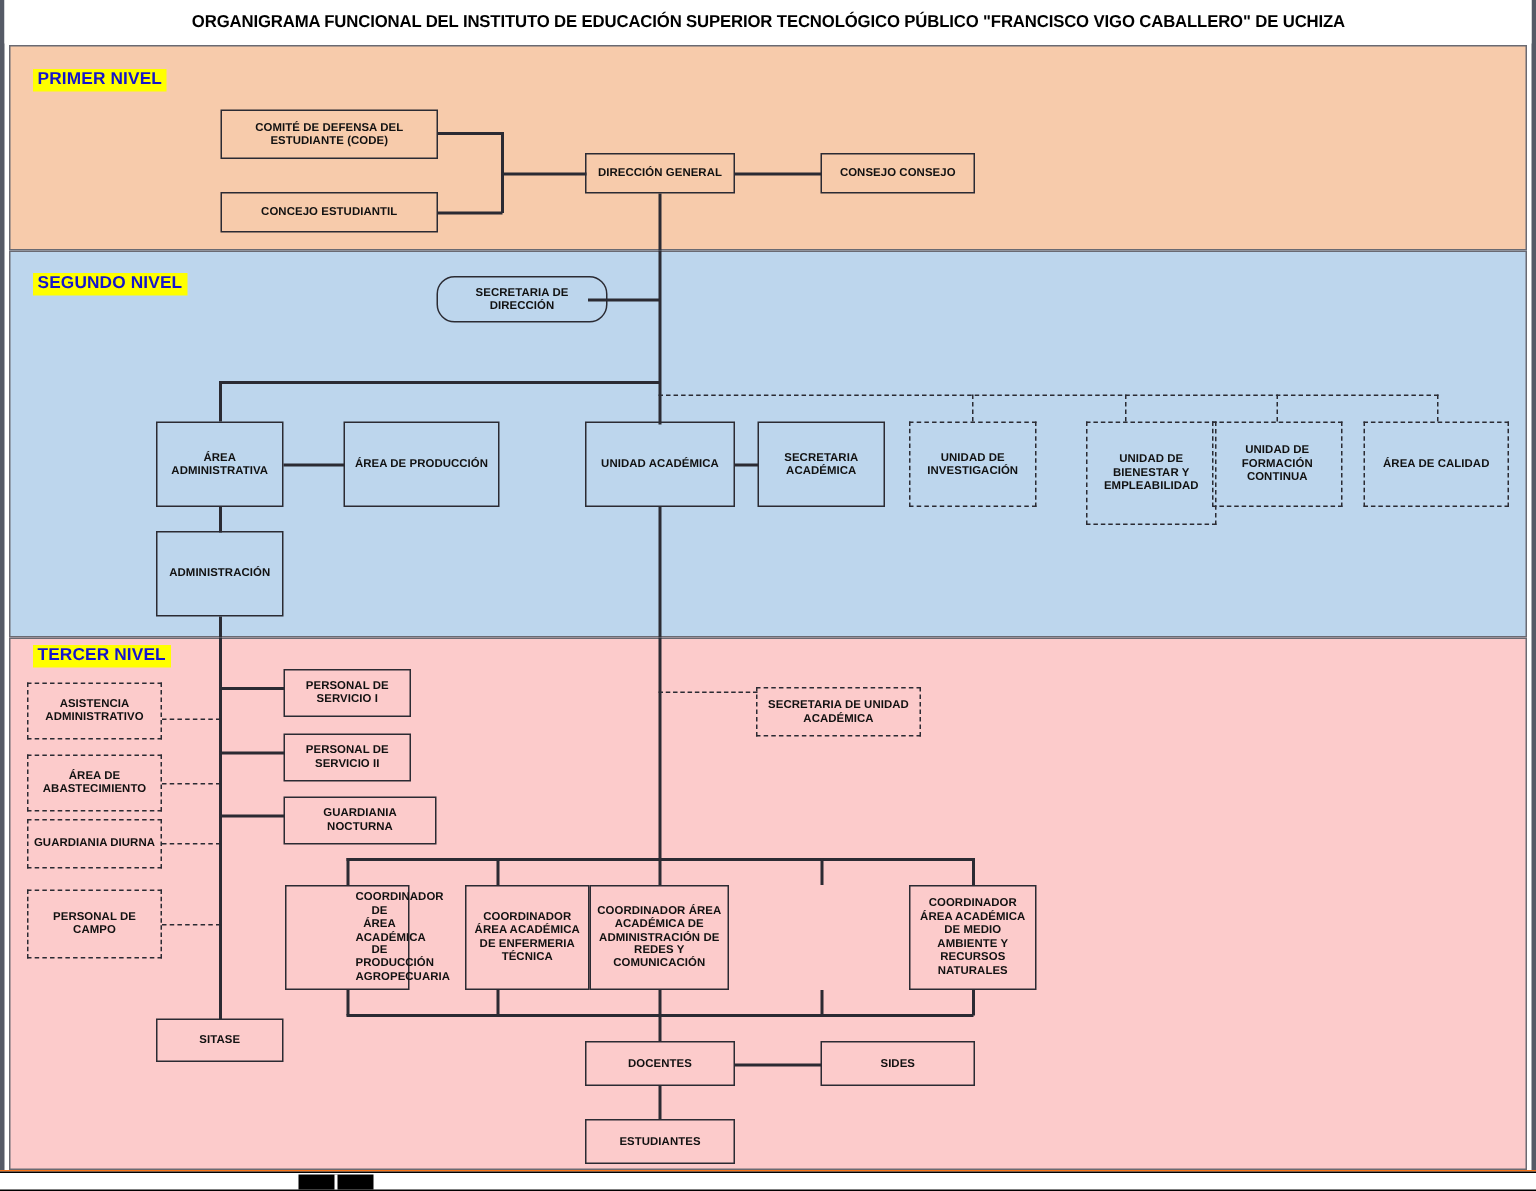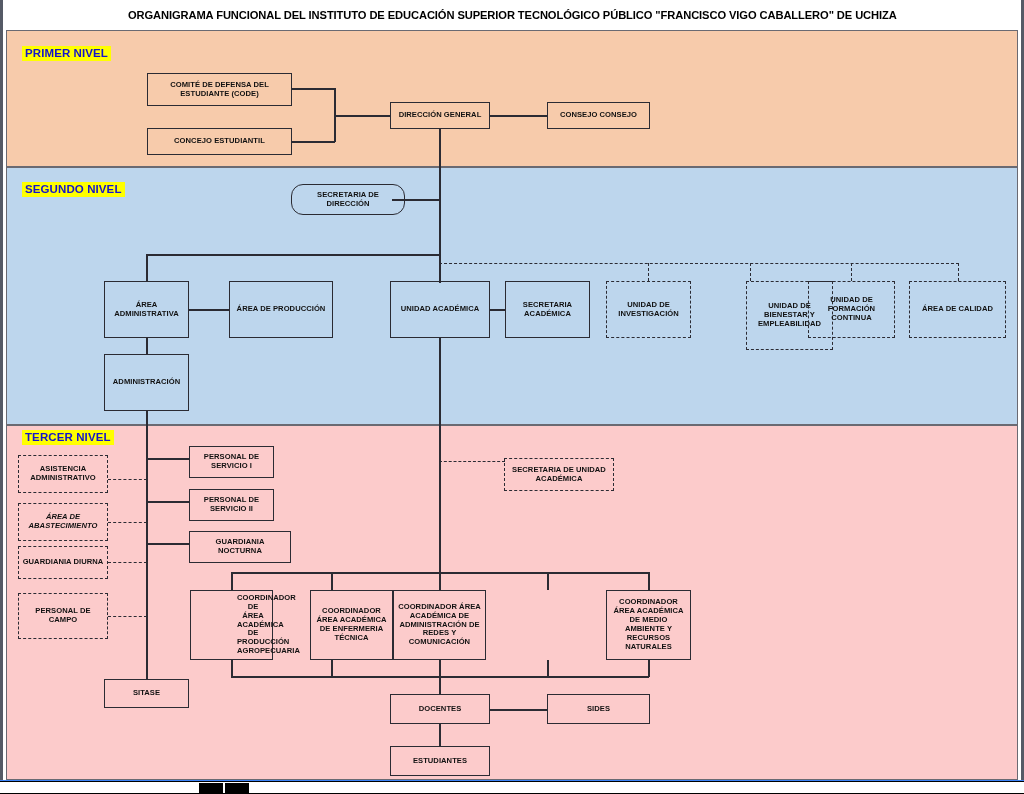--- a/index.html
+++ b/index.html
@@ -1,21 +1,21 @@
 <!DOCTYPE html>
 <html><head>
 <meta charset="utf-8">
 <title>Organigrama</title>
 <style>
   html,body{margin:0;padding:0;background:#ffffff;}
   body{
     font-family:"Liberation Sans","DejaVu Sans",sans-serif;
     width:1024px;height:794px;overflow:hidden;position:relative;
   }
-  #root{position:relative;width:1024px;height:794px;background:#3b82f6;}
+  #root{position:relative;width:1024px;height:794px;background:#f97316;}
 
   
   .sheet{
     position:absolute;left:0;top:0;width:1024px;height:780px;
     border-left:3px solid #555a66;
     border-right:3px solid #555a66;
     box-sizing:border-box;
     background:#ffffff;
   }
 
@@ -146,21 +146,21 @@
       <span>UNIDAD ACADÉMICA</span>
     </div>
   <div class="box" style="left:505px;top:281px;width:85px;height:57px;">
       <span>SECRETARIA ACADÉMICA</span>
     </div>
   <div class="ln h" style="left:490px;top:309px;width:16px;"></div>
 
   <div class="box dashed" style="left:606px;top:281px;width:85px;height:57px;">
       <span>UNIDAD DE INVESTIGACIÓN</span>
     </div>
-  <div class="box dashed" style="left:746px;top:281px;width:87px;height:69px;">
+  <div class="box dashed" style="left:724px;top:281px;width:87px;height:69px;">
       <span>UNIDAD DE BIENESTAR Y EMPLEABILIDAD</span>
     </div>
   <div class="box dashed" style="left:808px;top:281px;width:87px;height:57px;">
       <span>UNIDAD DE FORMACIÓN CONTINUA</span>
     </div>
   <div class="box dashed" style="left:909px;top:281px;width:97px;height:57px;">
       <span>ÁREA DE CALIDAD</span>
     </div>
 
   <div class="ln v" style="left:439px;top:338px;height:87px;"></div>
@@ -170,21 +170,21 @@
   <div class="band" id="band-3"></div>
   <div class="band-label" style="left:22px;top:430px;">TERCER NIVEL</div>
 
   <div class="ln v" style="left:146px;top:425px;height:255px;"></div>
 
   <div class="ln v" style="left:439px;top:425px;height:147px;"></div>
 
   <div class="box dashed" style="left:18px;top:455px;width:90px;height:38px;">
       <span>ASISTENCIA ADMINISTRATIVO</span>
     </div>
-  <div class="box dashed" style="left:18px;top:503px;width:90px;height:38px;font-style:italic;">
+  <div class="box dashed" style="left:18px;top:503px;width:90px;height:38px;">
       <span>ÁREA DE ABASTECIMIENTO</span>
     </div>
   <div class="box dashed" style="left:18px;top:546px;width:90px;height:33px;">
       <span>GUARDIANIA DIURNA</span>
     </div>
   <div class="box dashed" style="left:18px;top:593px;width:90px;height:46px;">
       <span>PERSONAL DE CAMPO</span>
     </div>
 
   <div class="dln h" style="left:108px;top:479px;width:39px;"></div>

